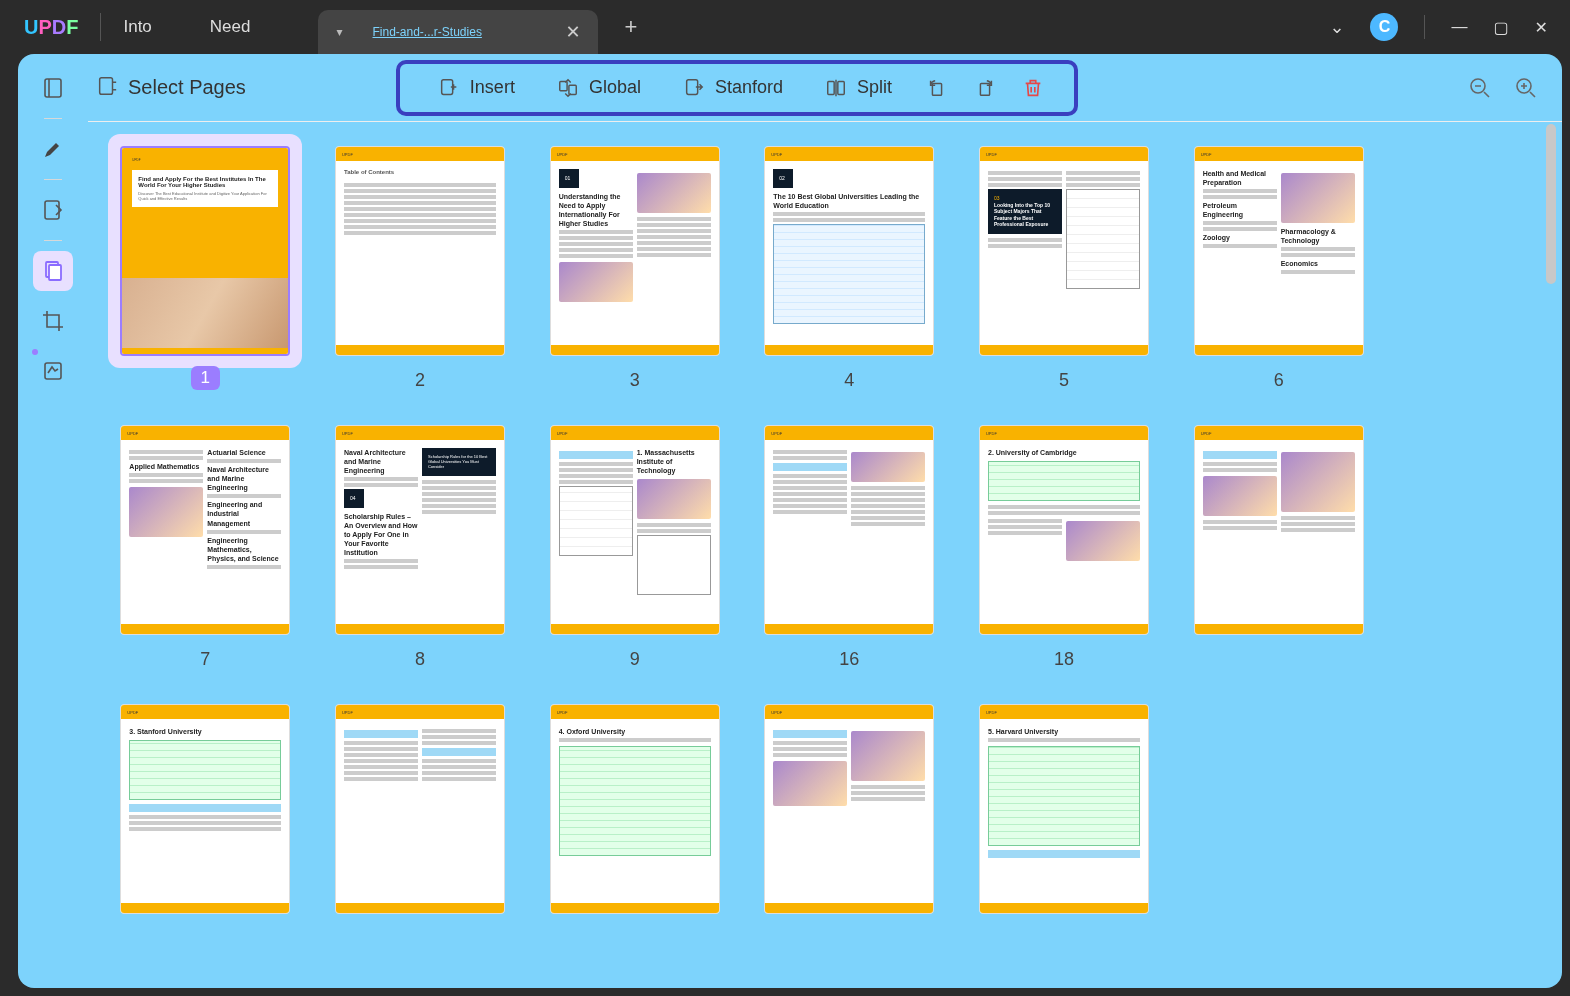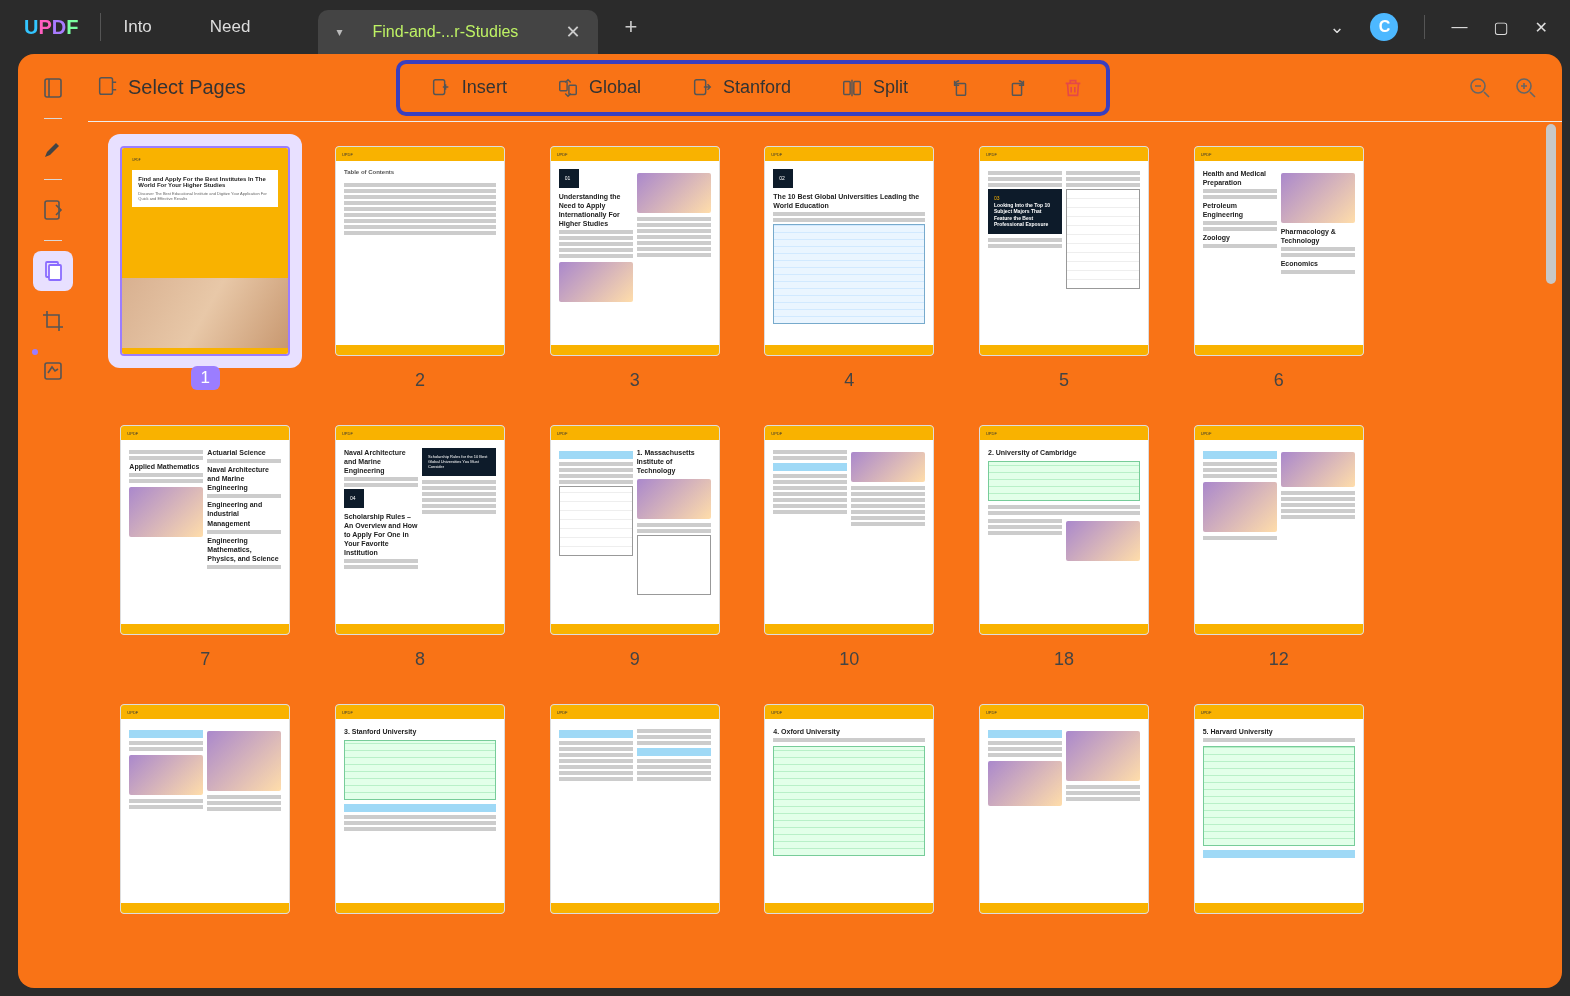--- a/index.html
+++ b/index.html
@@ -5,39 +5,39 @@
   *{box-sizing:border-box;margin:0;padding:0;font-family:'Segoe UI',Arial,sans-serif;}
   body{background:#2b2b2b;overflow:hidden;}
   .titlebar{height:54px;background:#2b2b2b;display:flex;align-items:center;color:#ddd;}
   .logo{margin-left:24px;font-weight:bold;font-size:20px;}
   .logo .u{color:#33c5ff;} .logo .p{color:#ff5fbf;} .logo .d{color:#a97bff;} .logo .f{color:#7bffa0;}
   .tb-sep{width:1px;height:28px;background:#555;margin:0 22px;}
   .menuitem{font-size:17px;margin-right:58px;cursor:pointer;}
   .tabbar{display:flex;align-items:center;margin-left:10px;}
   .tab{background:#444;height:44px;border-radius:10px 10px 0 0;display:flex;align-items:center;padding:0 18px;min-width:280px;margin-top:10px;}
   .tab-caret{color:#bbb;font-size:12px;margin-right:30px;}
-  .tab-title{color:#bef264;font-size:16px;flex:1;}
+  .tab-title{color:#7dd3fc;font-size:12px;flex:1;text-decoration:underline;}
   .tab-close{color:#ccc;font-size:18px;margin-left:18px;}
   .newtab{color:#ccc;font-size:22px;margin-left:26px;cursor:pointer;}
   .winctrls{margin-left:auto;display:flex;align-items:center;gap:26px;margin-right:22px;color:#ddd;}
   .winctrls .chev{font-size:18px;}
   .avatar{width:28px;height:28px;border-radius:50%;background:#4db8ff;color:#fff;display:flex;align-items:center;justify-content:center;font-weight:600;}
   .wsep{width:1px;height:24px;background:#555;}
-  .workarea{position:absolute;top:54px;left:18px;right:8px;bottom:8px;background:#f97316;border-radius:16px;display:flex;overflow:hidden;}
+  .workarea{position:absolute;top:54px;left:18px;right:8px;bottom:8px;background:#7dd3fc;border-radius:16px;display:flex;overflow:hidden;}
   .sidedock{width:70px;display:flex;flex-direction:column;align-items:center;padding-top:14px;gap:10px;}
   .dockbtn{width:40px;height:40px;border-radius:8px;display:flex;align-items:center;justify-content:center;cursor:pointer;}
   .dockbtn svg{width:24px;height:24px;}
   .dockbtn.active{background:#e8e0ff;}
   .dockdiv{width:18px;height:1px;background:#d8d8d8;}
   .seldot{position:absolute;left:14px;top:295px;width:6px;height:6px;background:#9b7dff;border-radius:50%;}
   .main{flex:1;display:flex;flex-direction:column;position:relative;}
   .topbar{height:68px;display:flex;align-items:center;padding:0 24px 0 8px;border-bottom:1px solid #eee;}
   .selicon{margin-right:10px;color:#555;}
   .seltitle{font-size:20px;color:#333;}
-  .actiongroup{display:flex;align-items:center;gap:14px;border:4px solid #3a3fbf;border-radius:10px;padding:2px 12px;height:56px;margin-left:150px;}
+  .actiongroup{display:flex;align-items:center;gap:6px;border:4px solid #3a3fbf;border-radius:10px;padding:2px 20px;height:56px;margin-left:150px;}
   .actbtn{display:flex;align-items:center;gap:10px;padding:6px 18px;font-size:18px;color:#333;cursor:pointer;border-radius:8px;}
   .actbtn svg{width:22px;height:22px;color:#555;}
   .actbtn.iconly{padding:6px 10px;}
   .actbtn.del svg{color:#e54848;}
   .zoomctrls{margin-left:auto;display:flex;gap:22px;}
   .zoomctrls svg{width:24px;height:24px;color:#666;cursor:pointer;}
   .grid{flex:1;overflow-y:auto;padding:24px 12px 24px 24px;}
   .gridinner{display:grid;grid-template-columns:repeat(6,1fr);gap:34px 28px;max-width:1260px;}
   .thumb{display:flex;flex-direction:column;align-items:center;}
   .card{width:170px;height:210px;border:1px solid #ddd;border-radius:4px;background:#fff;position:relative;overflow:hidden;}
@@ -432,21 +432,21 @@
                   <div class="lines"></div>
                   <div class="lines"></div>
                   <div class="lines"></div>
                   <div class="lines"></div>
                   <div class="lines"></div>
                   <div class="lines"></div>
                 </div>
               </div>
               <div class="pghdr" style="position:absolute;bottom:0;"></div>
             </div>
-            <div class="pnum">10</div>
+            <div class="pnum">16</div>
           </div>
         <div class="thumb">
             <div class="card">
               <div class="pghdr t">UPDF</div>
               <div class="pgbody">
                 <div class="ttl">2. University of Cambridge</div>
                 <div class="tblg" style="height:40px;"></div>
                 <div class="lines"></div>
                 <div class="lines"></div>
                 <div style="display:flex;gap:4px;">
@@ -457,45 +457,20 @@
                   </div>
                   <div style="flex:1">
                     <div class="img" style="height:40px;"></div>
                   </div>
                 </div>
               </div>
               <div class="pghdr" style="position:absolute;bottom:0;"></div>
             </div>
             <div class="pnum">18</div>
           </div>
-        <div class="thumb">
-            <div class="card">
-              <div class="pghdr t">UPDF</div>
-              <div class="pgbody" style="display:flex;gap:4px;">
-                <div style="flex:1">
-                  <div class="stripe"></div>
-                  <div class="lines"></div>
-                  <div class="lines"></div>
-                  <div class="lines"></div>
-                  <div class="img" style="height:50px;"></div>
-                  <div class="lines"></div>
-                </div>
-                <div style="flex:1">
-                  <div class="img" style="height:35px;"></div>
-                  <div class="lines"></div>
-                  <div class="lines"></div>
-                  <div class="lines"></div>
-                  <div class="lines"></div>
-                  <div class="lines"></div>
-                </div>
-              </div>
-              <div class="pghdr" style="position:absolute;bottom:0;"></div>
-            </div>
-            <div class="pnum">12</div>
-          </div>
 
         <div class="thumb">
             <div class="card">
               <div class="pghdr t">UPDF</div>
               <div class="pgbody" style="display:flex;gap:4px;">
                 <div style="flex:1">
                   <div class="stripe"></div>
                   <div class="lines"></div>
                   <div class="lines"></div>
                   <div class="img" style="height:40px;"></div>

